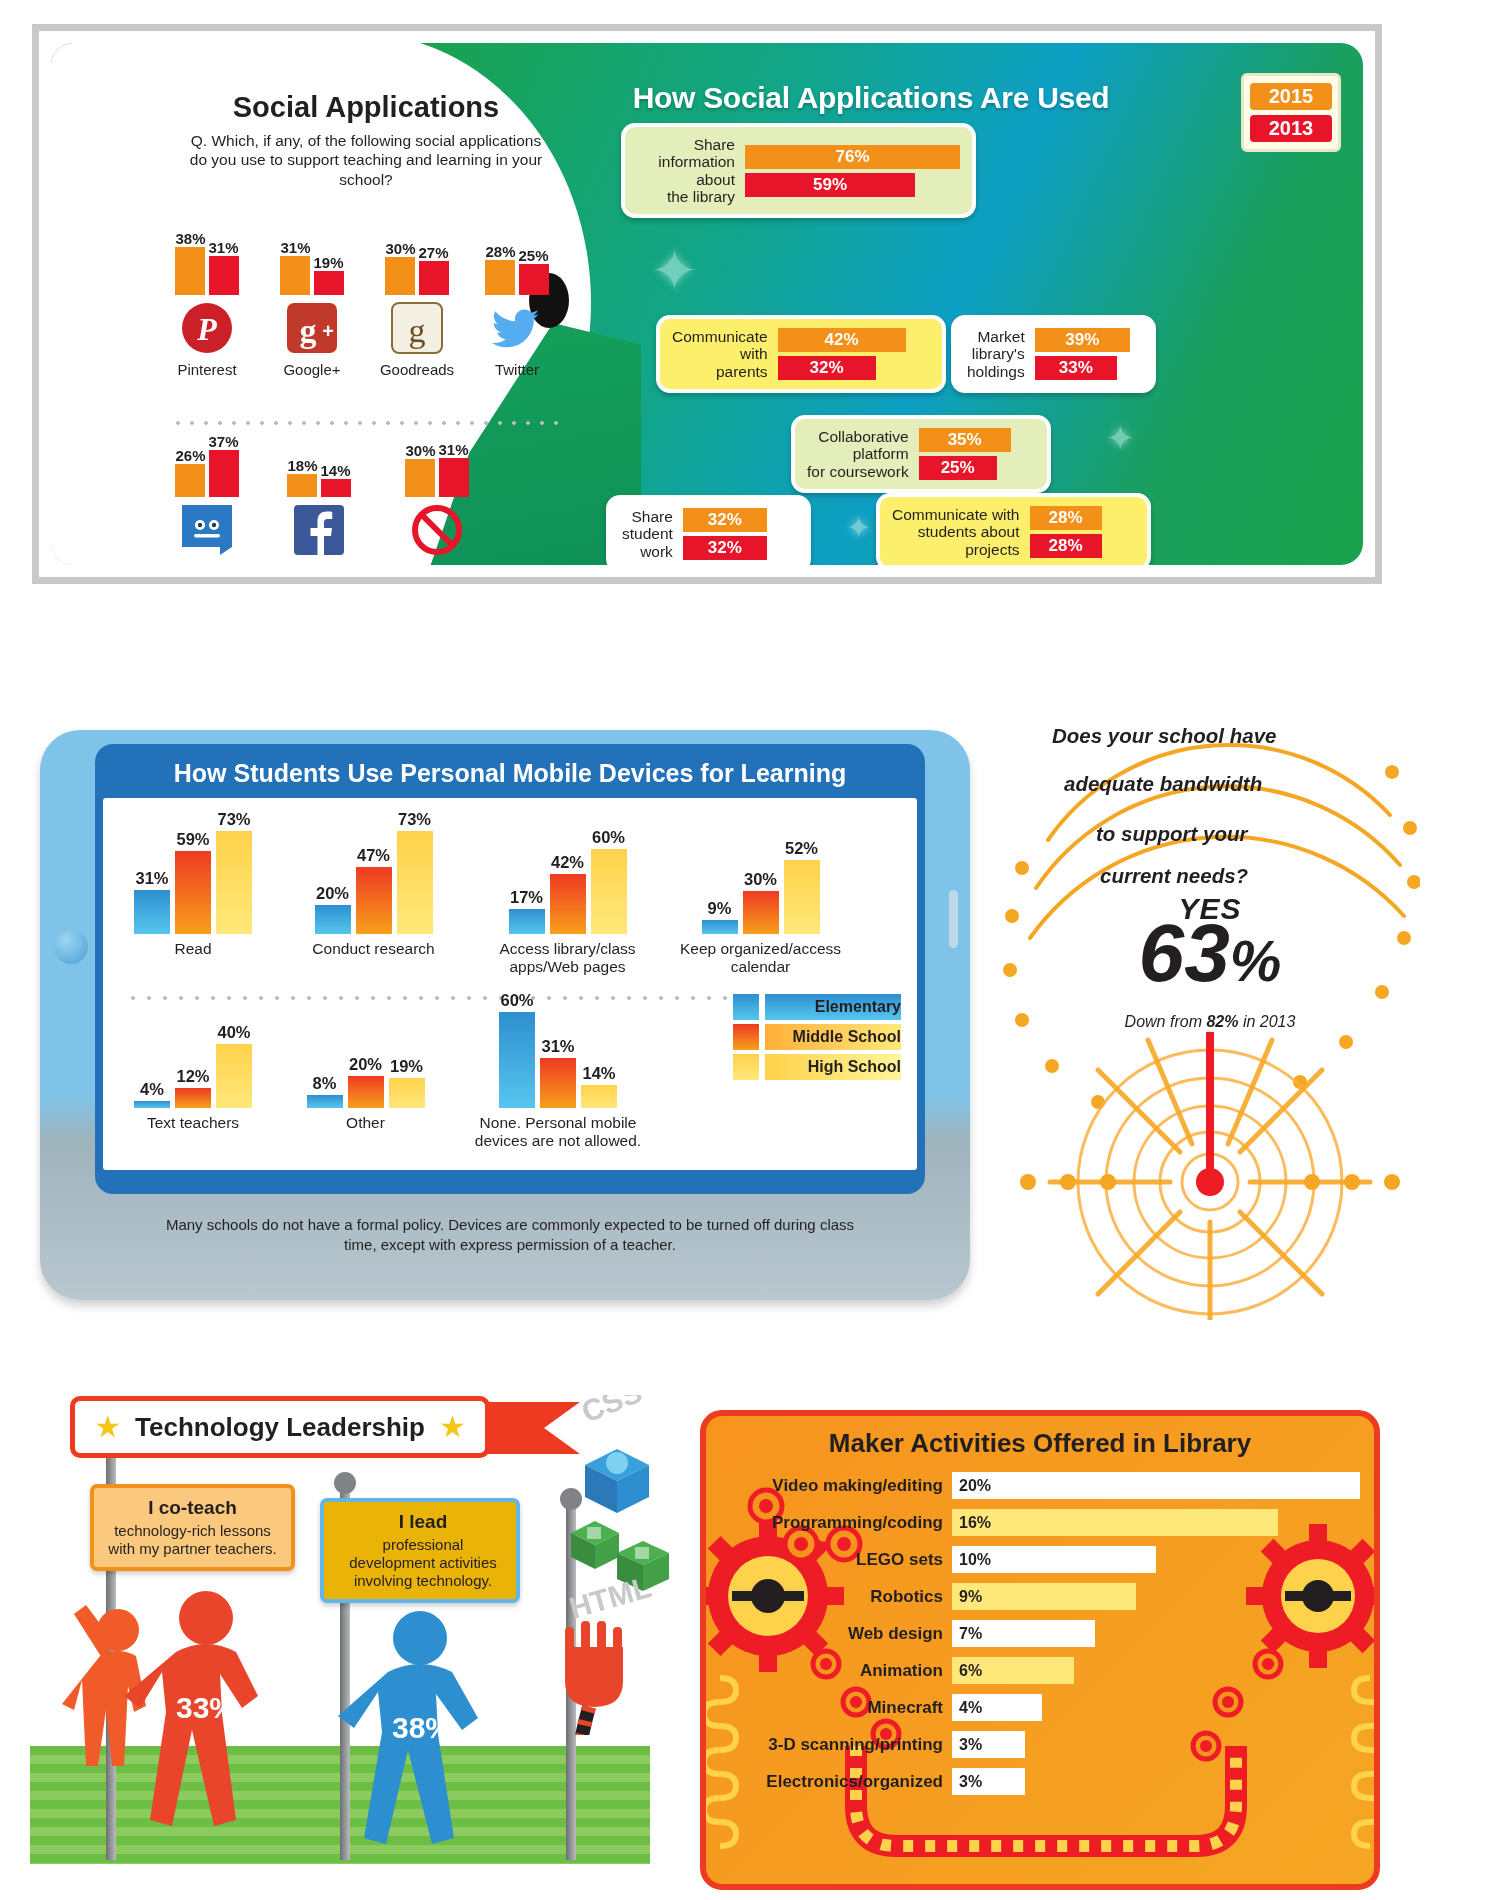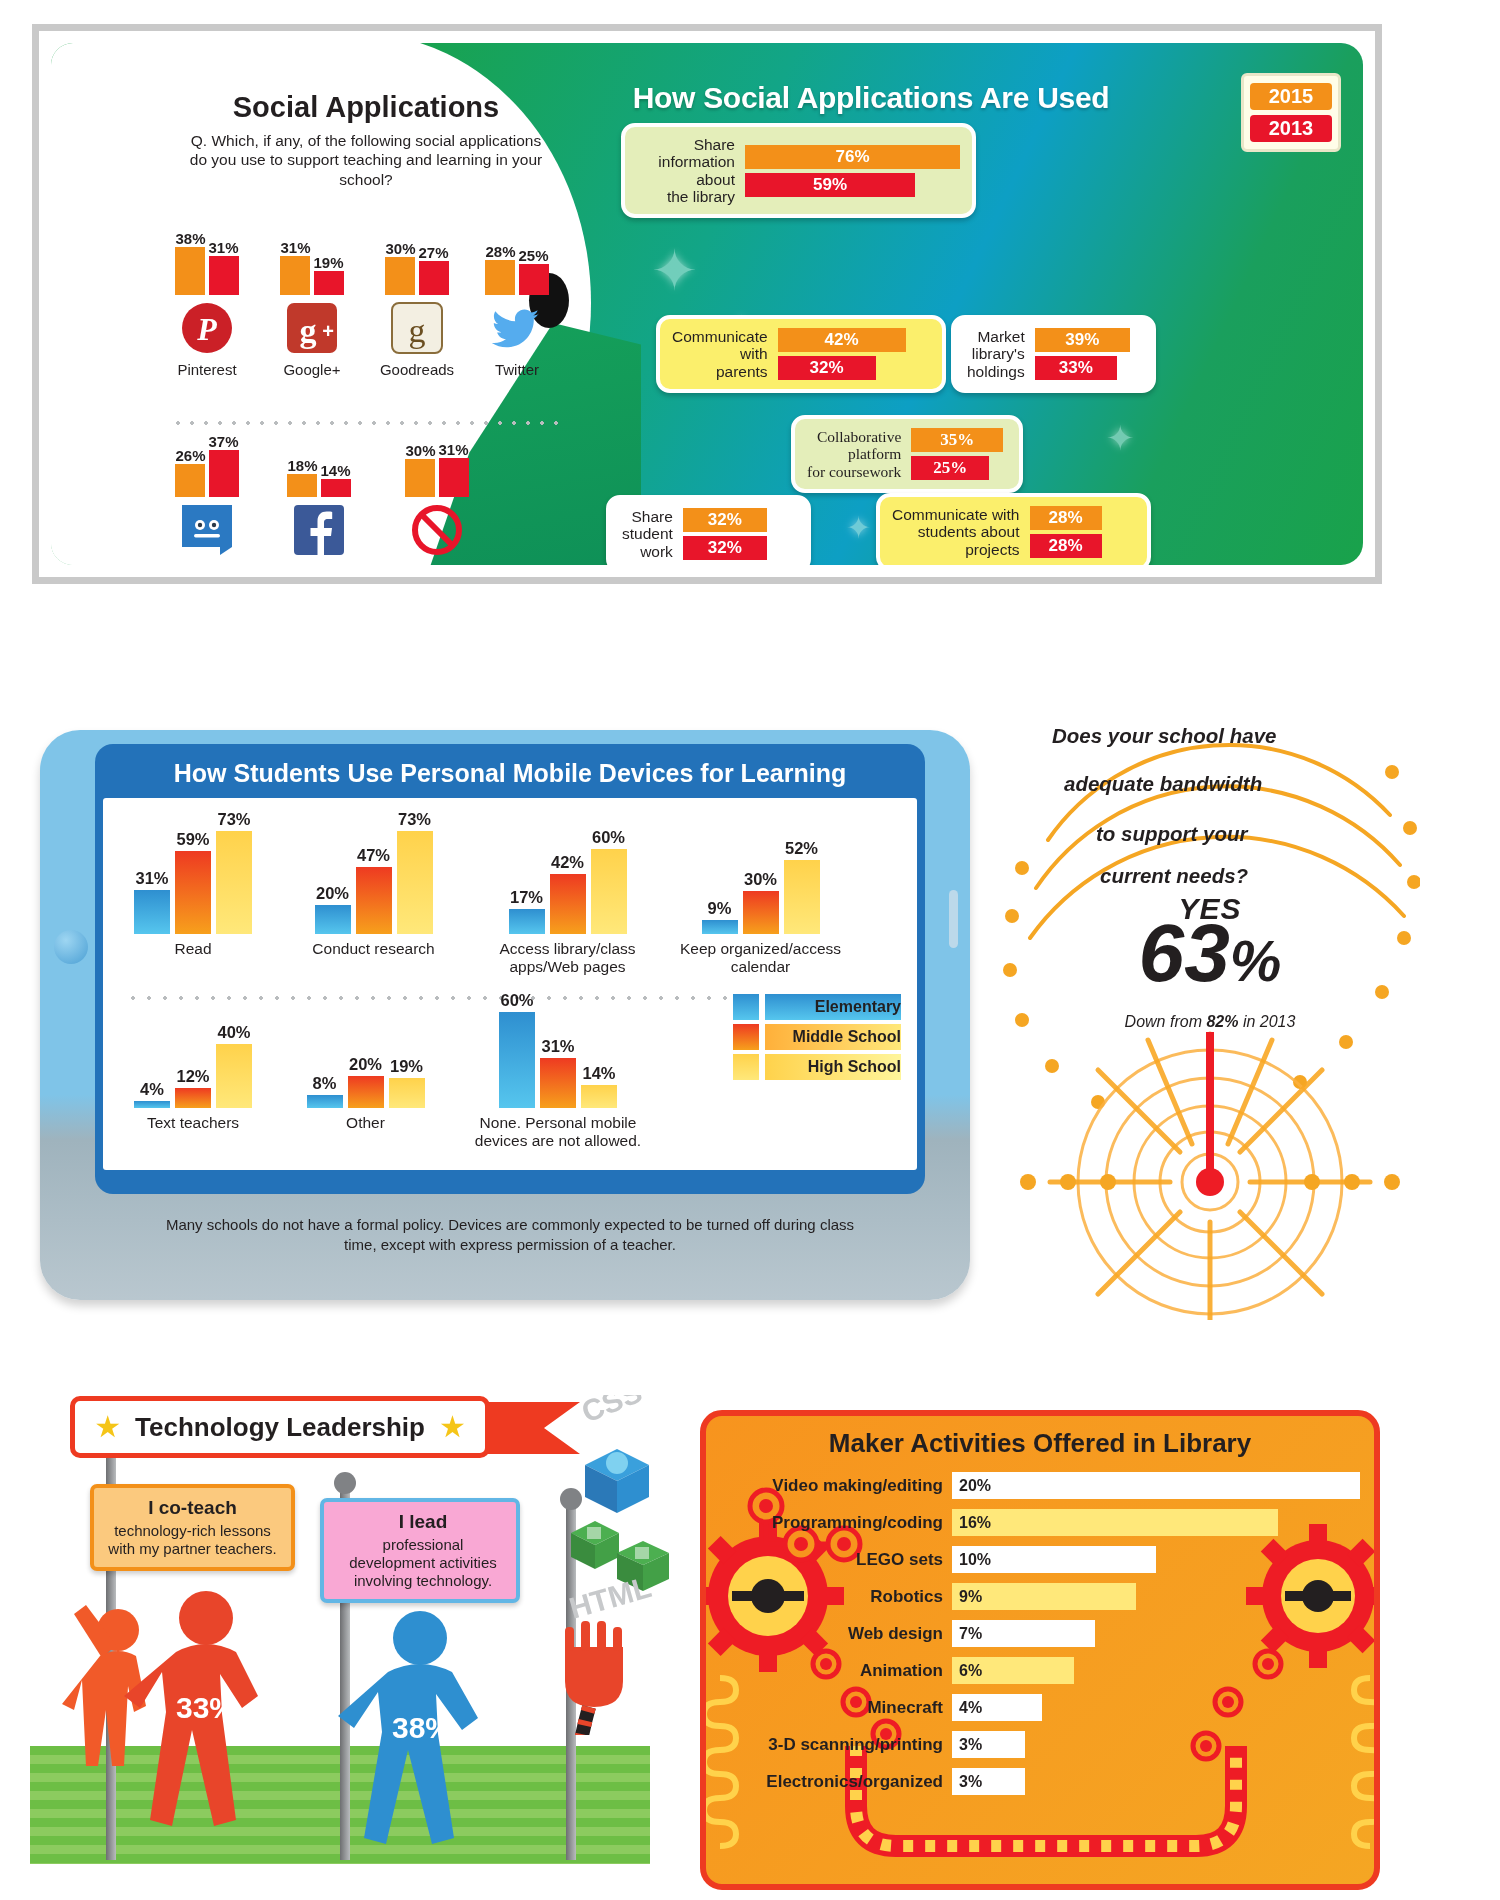--- a/index.html
+++ b/index.html
@@ -161,21 +161,21 @@
   }
   #tl-ground { position:absolute; left:0; top:366px; width:620px; height:118px;
                background:repeating-linear-gradient(180deg,#6dbe45 0 9px,#8ccb5f 9px 18px); }
   .flagpole { position:absolute; width:10px; background:linear-gradient(90deg,#6d6e71,#b9bcbe); }
   .knob { position:absolute; width:22px; height:22px; border-radius:50%; background:#808285; }
   .card { position:absolute; border-radius:7px; padding:9px 11px; text-align:center;
           box-shadow:0 3px 5px rgba(0,0,0,.2); }
   .card .hd { font-size:19px; font-weight:bold; color:#231f20; }
   .card .bd { font-size:15px; color:#231f20; line-height:1.2; margin-top:3px; }
   #card-orange { left:60px; top:104px; width:205px; background:#fbc97e; border:4px solid #f39019; }
-  #card-blue { left:290px; top:118px; width:200px; background:#f9a8d4; border:4px solid #62b6e5;padding-left:17px; }
+  #card-blue { left:290px; top:118px; width:200px; background:#eab308; border:4px solid #62b6e5;padding-left:17px; }
   .figure-pct { position:absolute; font-size:30px; font-weight:bold; color:#ffffff; z-index:5; }
 
   
   #cubes { position:absolute; left:555px; top:1395px; width:130px; height:330px; }
 
   
   #maker {
     position:absolute; left:700px; top:1410px; width:680px; height:480px;
     background:linear-gradient(135deg,#f7941e,#f5a623);
     border:6px solid #ee3a21; border-radius:22px; overflow:hidden;
@@ -374,21 +374,21 @@
     <div class="bub bg-white" style="left:900px; top:272px; width:205px;">
       <div class="blabel" style="white-space:pre-line;">Market
 library's
 holdings</div>
       <div class="bbars">
         <div class="bbar o" style="width:95px">39%</div>
         <div class="bbar r" style="width:82px">33%</div>
       </div>
     </div>
 
-    <div class="bub bg-lime" style="left:740px; top:372px; width:232px;font-family:Liberation Serif, serif;">
+    <div class="bub bg-lime" style="left:740px; top:372px; width:260px;">
       <div class="blabel" style="white-space:pre-line;">Collaborative
 platform
 for coursework</div>
       <div class="bbars">
         <div class="bbar o" style="width:92px">35%</div>
         <div class="bbar r" style="width:78px">25%</div>
       </div>
     </div>
 
     <div class="bub bg-white" style="left:555px; top:452px; width:205px;">

